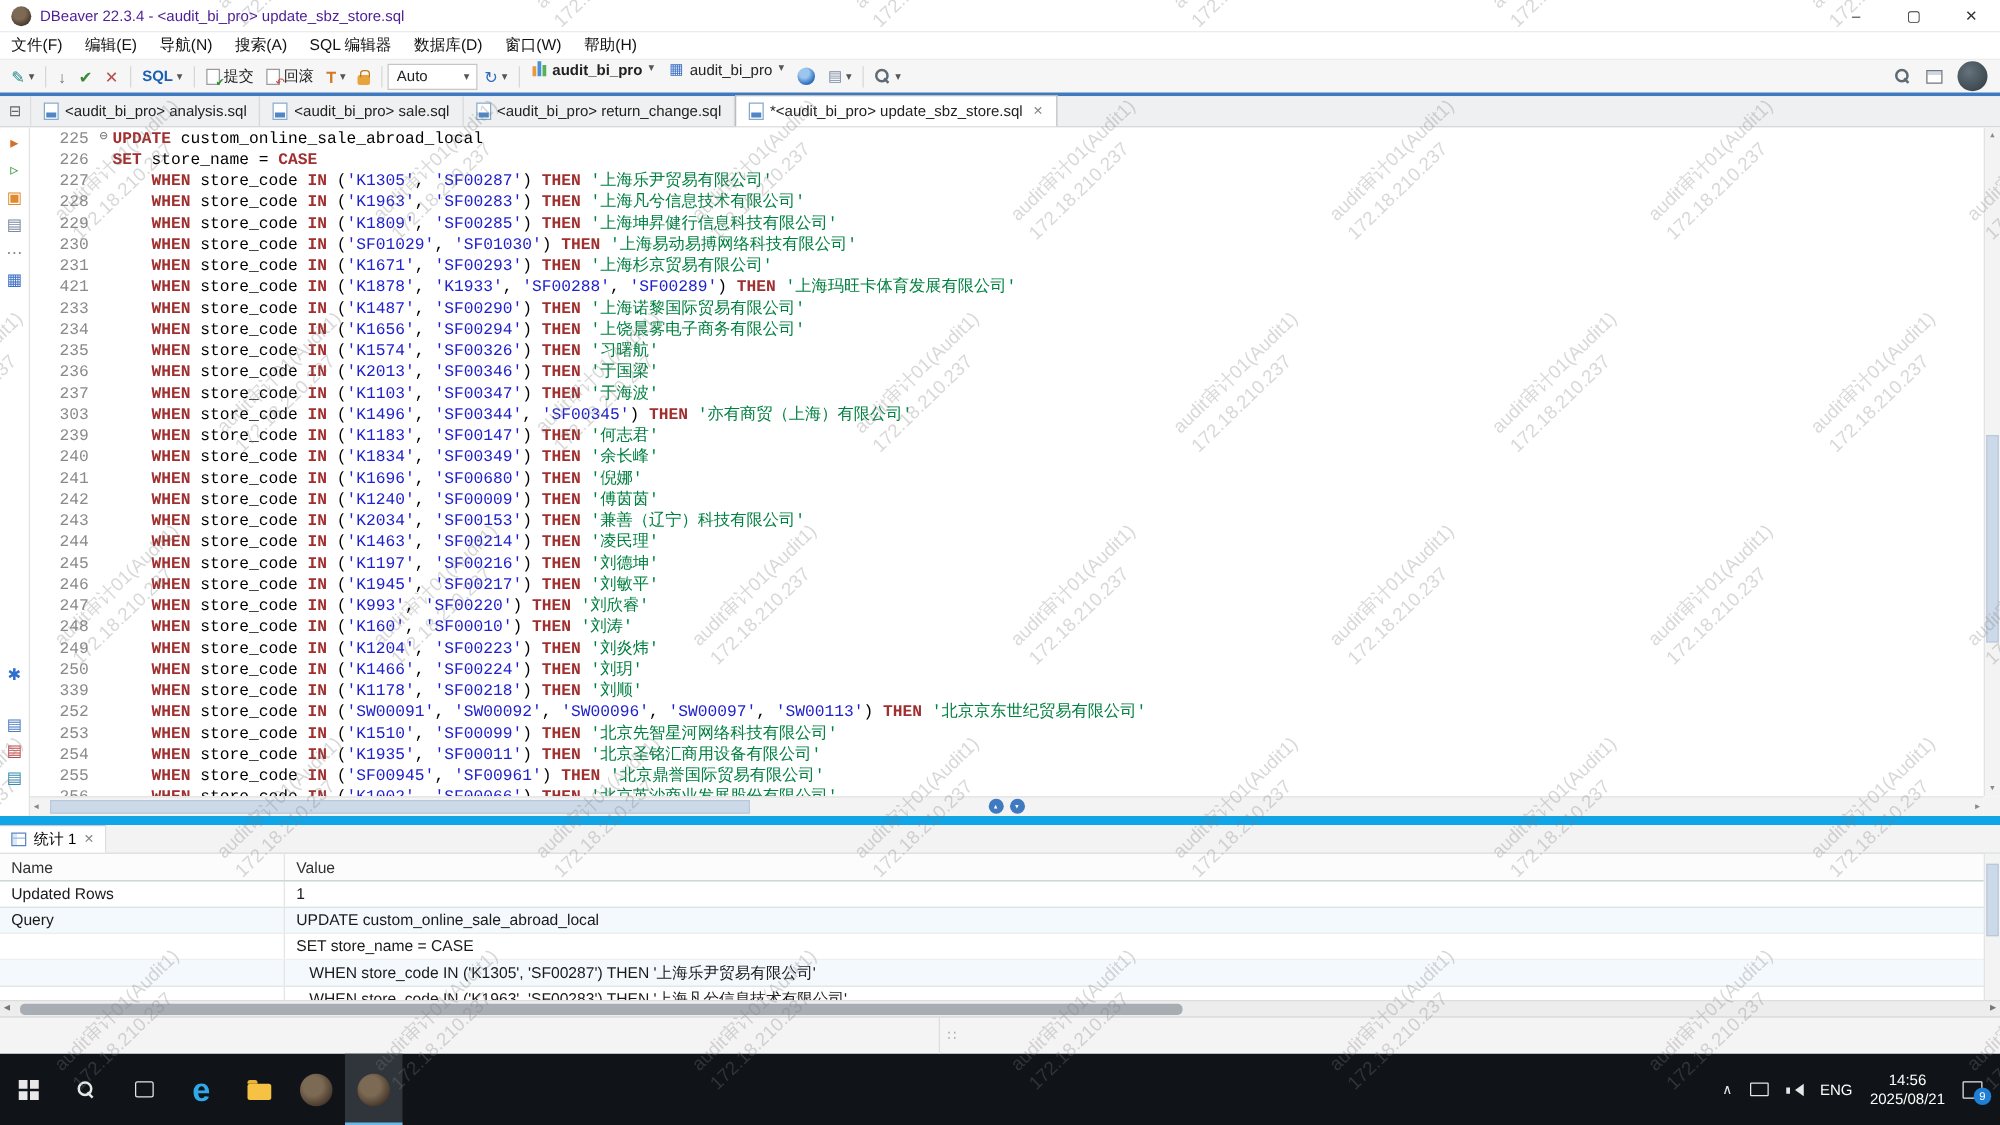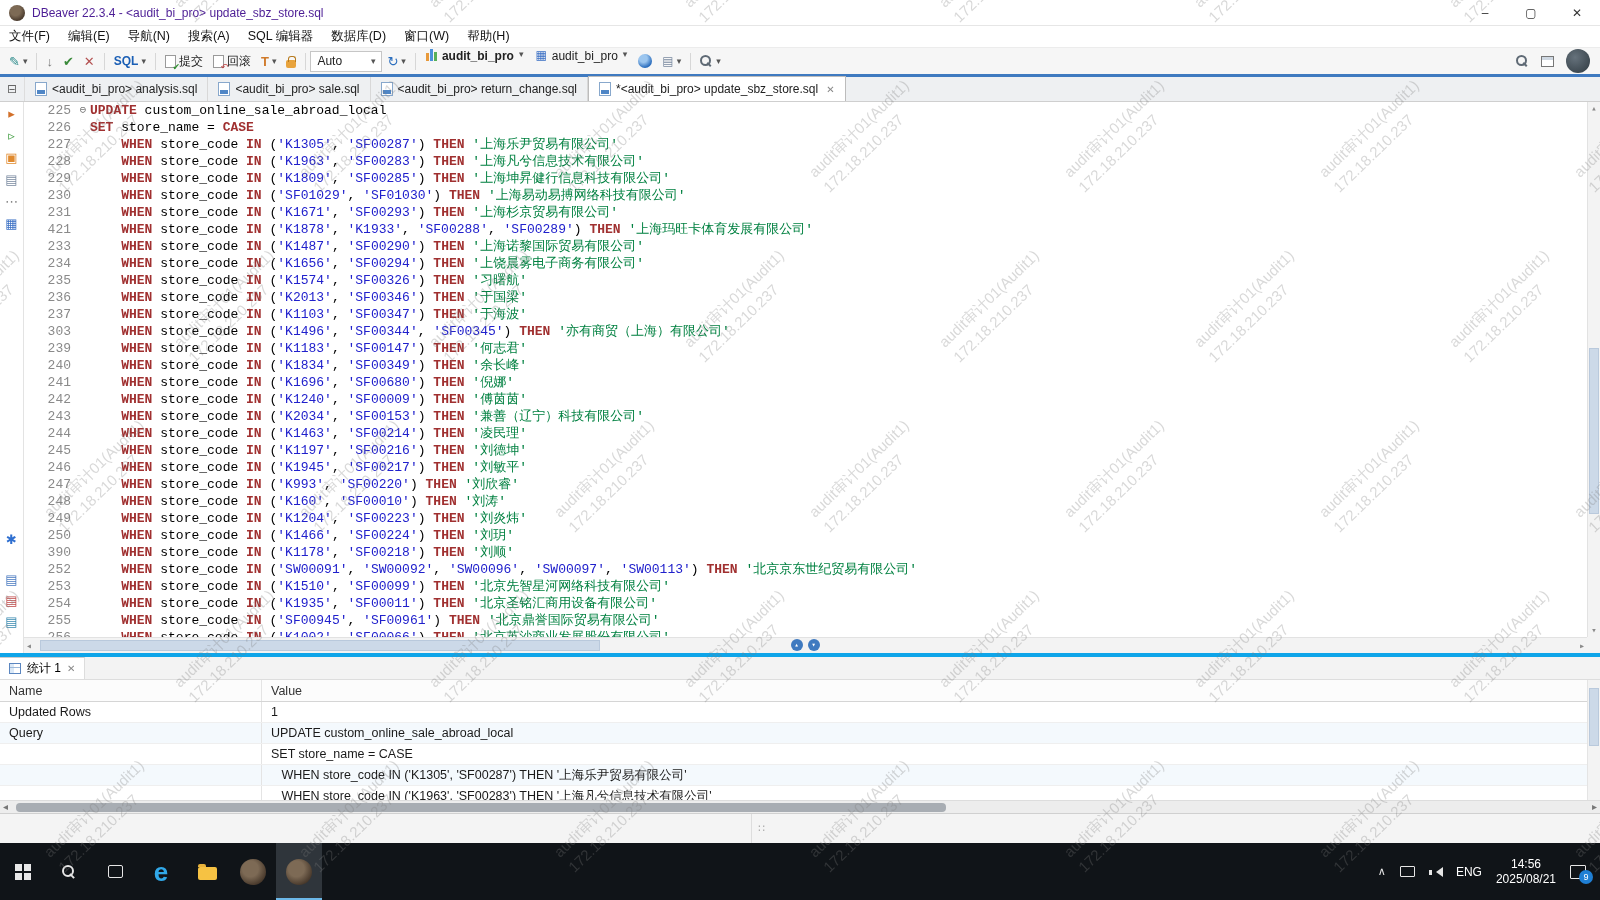--- a/index.html
+++ b/index.html
@@ -77,29 +77,29 @@
   .vthumb{position:absolute;left:1px;right:1px;top:46%;height:31%;background:#ccd9e8;border:1px solid #b9c9dc}
   .scroll-arrow{position:absolute;color:#8a8a8a;font-size:9px;width:100%;text-align:center}
   .editor-hscroll{position:absolute;left:0;right:13px;bottom:0;height:16px;background:#f3f3f3;border-top:1px solid #e2e2e2}
   .hthumb{position:absolute;top:2px;height:11px;left:16px;width:560px;background:#ccd9e8;border:1px solid #b9c9dc}
   .h-left{position:absolute;left:2px;top:2px;color:#8a8a8a;font-size:10px}
   .h-right{position:absolute;right:2px;top:2px;color:#8a8a8a;font-size:10px}
   .sash-dot{position:absolute;top:1px;width:12px;height:12px;border-radius:50%;background:#3f7ac0;color:#fff;font-size:7px;display:flex;align-items:center;justify-content:center}
   .corner{position:absolute;right:0;bottom:0;width:13px;height:16px;background:#f3f3f3}
 
   
-  .panel{height:147px;border-top:4px solid #0ea5e9;background:#0f766e;position:relative;overflow:hidden}
+  .panel{height:147px;border-top:7px solid #0ea5e9;background:#0f766e;position:relative;overflow:hidden}
   .panel-tabs{height:23px;background:#f3f3f3;border-bottom:1px solid #ddd;display:flex;font-size:12px}
   .ptab{display:flex;align-items:center;gap:6px;padding:0 9px;background:#fff;border-right:1px solid #ddd;border-top:1px solid #ccc}
   .grid-icon{width:12px;height:11px;border:1px solid #5b86c0;background:linear-gradient(to right,#dbe9f7 0 4px,#fff 4px);position:relative;flex:none}
   .grid-icon::after{content:"";position:absolute;left:0;right:0;top:3px;height:1px;background:#9db9d9}
   .ptab-close{color:#888;font-size:10px}
   .results{position:relative;font-size:12.5px;color:#1a1a1a}
   .r-head{display:flex;height:22px;border-bottom:1px solid #d5d5d5;background:#fcfcfc;color:#333}
-  .r-name{width:262px;border-right:1px solid #e4e4e4;padding:0 9px;display:flex;align-items:center;flex:none}
+  .r-name{width:228px;border-right:1px solid #e4e4e4;padding:0 9px;display:flex;align-items:center;flex:none}
   .r-value{flex:1;padding:0 9px;display:flex;align-items:center;white-space:pre}
   .r-row{display:flex;height:21px;border-bottom:1px solid #efefef;background:#fff}
   .r-row:nth-child(even){background:#f4f9fd}
   .panel-vscroll{position:absolute;top:23px;right:0;bottom:0;width:13px;background:#f3f3f3;border-left:1px solid #e4e4e4}
   .pvthumb{position:absolute;left:1px;right:1px;top:8px;height:58px;background:#ccd9e8;border:1px solid #b9c9dc}
 
   
   .panel-hscroll{height:13px;background:#ededed;position:relative;border-top:1px solid #ddd}
   .ph-left{position:absolute;left:3px;top:0;color:#777;font-size:10px}
   .ph-right{position:absolute;right:3px;top:0;color:#777;font-size:10px}
@@ -425,21 +425,21 @@
             <span class="line-num">249</span>
             <span class="fold-col"></span>
             <span class="code-text"><span class="tok-p">    </span><span class="tok-k">WHEN</span><span class="tok-p"> store_code </span><span class="tok-k">IN</span><span class="tok-p"> (</span><span class="tok-s">'K1204'</span><span class="tok-p">, </span><span class="tok-s">'SF00223'</span><span class="tok-p">) </span><span class="tok-k">THEN</span><span class="tok-p"> </span><span class="tok-g">'刘炎炜'</span></span>
           </div>
           <div class="code-line">
             <span class="line-num">250</span>
             <span class="fold-col"></span>
             <span class="code-text"><span class="tok-p">    </span><span class="tok-k">WHEN</span><span class="tok-p"> store_code </span><span class="tok-k">IN</span><span class="tok-p"> (</span><span class="tok-s">'K1466'</span><span class="tok-p">, </span><span class="tok-s">'SF00224'</span><span class="tok-p">) </span><span class="tok-k">THEN</span><span class="tok-p"> </span><span class="tok-g">'刘玥'</span></span>
           </div>
           <div class="code-line">
-            <span class="line-num">390</span>
+            <span class="line-num">339</span>
             <span class="fold-col"></span>
             <span class="code-text"><span class="tok-p">    </span><span class="tok-k">WHEN</span><span class="tok-p"> store_code </span><span class="tok-k">IN</span><span class="tok-p"> (</span><span class="tok-s">'K1178'</span><span class="tok-p">, </span><span class="tok-s">'SF00218'</span><span class="tok-p">) </span><span class="tok-k">THEN</span><span class="tok-p"> </span><span class="tok-g">'刘顺'</span></span>
           </div>
           <div class="code-line">
             <span class="line-num">252</span>
             <span class="fold-col"></span>
             <span class="code-text"><span class="tok-p">    </span><span class="tok-k">WHEN</span><span class="tok-p"> store_code </span><span class="tok-k">IN</span><span class="tok-p"> (</span><span class="tok-s">'SW00091'</span><span class="tok-p">, </span><span class="tok-s">'SW00092'</span><span class="tok-p">, </span><span class="tok-s">'SW00096'</span><span class="tok-p">, </span><span class="tok-s">'SW00097'</span><span class="tok-p">, </span><span class="tok-s">'SW00113'</span><span class="tok-p">) </span><span class="tok-k">THEN</span><span class="tok-p"> </span><span class="tok-g">'北京京东世纪贸易有限公司'</span></span>
           </div>
           <div class="code-line">
             <span class="line-num">253</span>

